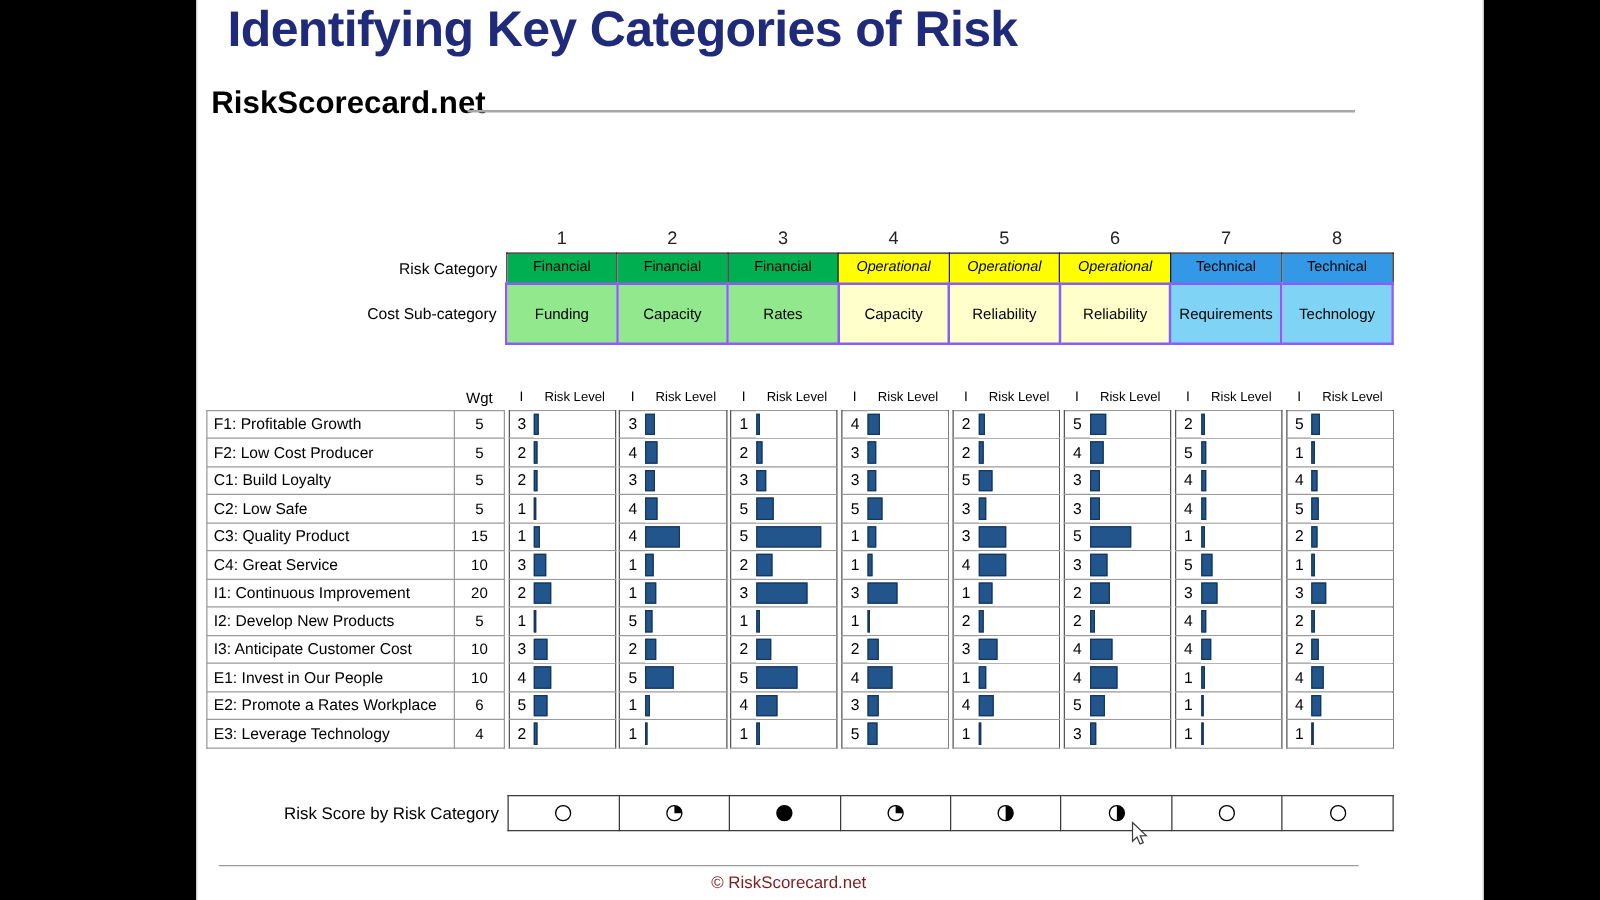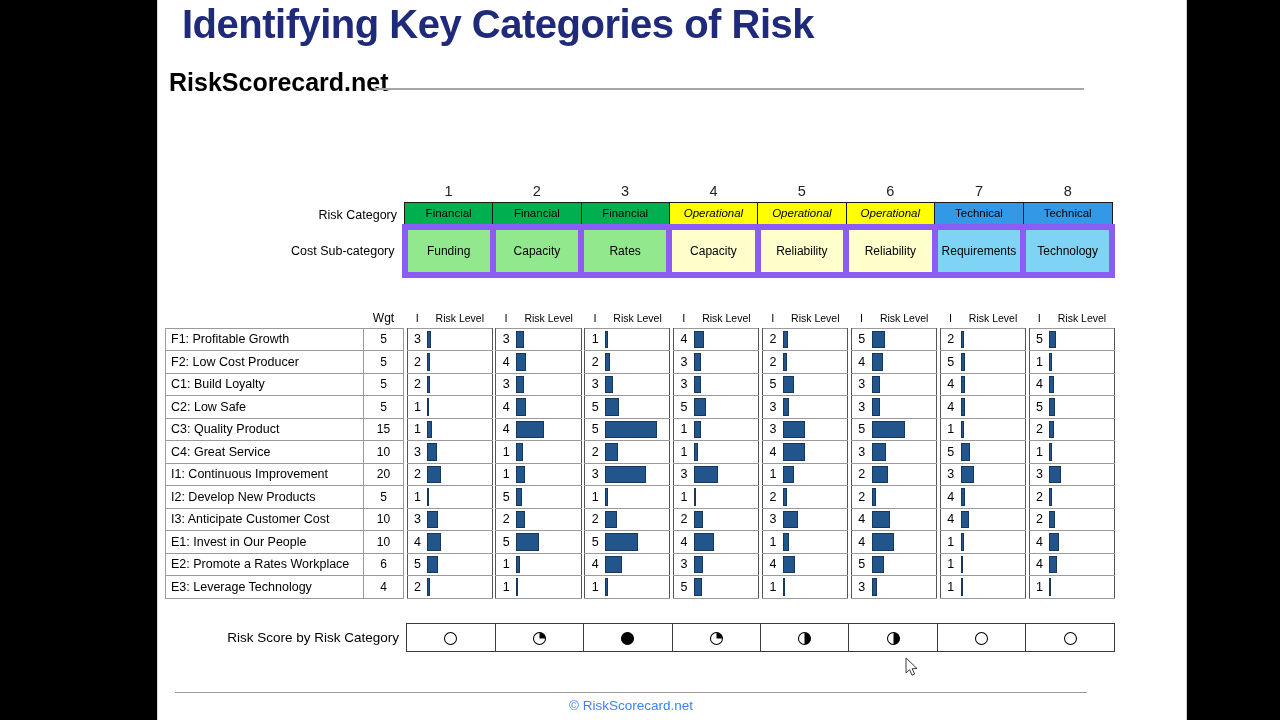--- a/index.html
+++ b/index.html
@@ -59,21 +59,21 @@
   }
   .cat-cell {
     width: 89px; height: 25px; text-align: center;
     font-size: 11.5px; color: #000;
     border: 1px solid #1a1a1a;
     white-space: nowrap; overflow: hidden;
   }
   .sub-cell {
     width: 89px; height: 48px; text-align: center;
     font-size: 12px; color: #000;
-    border: 6px solid #8b5cf6;
+    border: 2px solid #8b5cf6;
     white-space: nowrap; overflow: hidden;
   }
   .lik-cell {
     width: 89px; height: 24px; text-align: center;
     font-size: 12px; color: #000;
     border: 1px solid #1a1a1a;
   }
   .cat-financial   { background: #00b050; }
   .sub-financial   { background: #92e88c; }
   .cat-operational { background: #ffff00; font-style: italic; }
@@ -124,38 +124,38 @@
     border-left: none; border-right: 1px solid #555;
     position: relative; background: #fff;
   }
   .bar {
     position: absolute; left: 0; top: 2px; bottom: 2px;
     background: #22558c; border: 1px solid #16365c;
   }
   .spacer-col { width: 4px; border: none; background: #fff; }
 
   
-  #score-wrap { position: absolute; left: 0; top: 443px; }
+  #score-wrap { position: absolute; left: 0; top: 456px; }
   #score-tbl { border-collapse: collapse; }
   .score-lbl {
     width: 242px; height: 28px; text-align: right; padding-right: 7px !important;
     font-size: 13.5px; color: #000; border: none; background:#fff; white-space: nowrap;
   }
   .score-cell {
     width: 89px; height: 28px;
     border: 1px solid #3a3a3a; background: #fff;
     text-align: center; vertical-align: middle;
   }
   .hball { display: inline-block; vertical-align: middle; }
 
   
   #foot-rule { position: absolute; left: 18px; top: 692px; width: 912px; height: 1px; background: #9a9a9a; }
   #foot-text {
     position: absolute; left: 0; top: 698px; width: 948px;
-    text-align: center; font-size: 13.5px; color: #3b82f6;
+    text-align: center; font-size: 13.5px; color: #7f1d1d;
   }
 
   
   #cursor { position: absolute; left: 905px; top: 657px; width: 14px; height: 20px; }
 </style>
 </head>
 <body>
 
 <div id="stage">
   <div id="slide">

